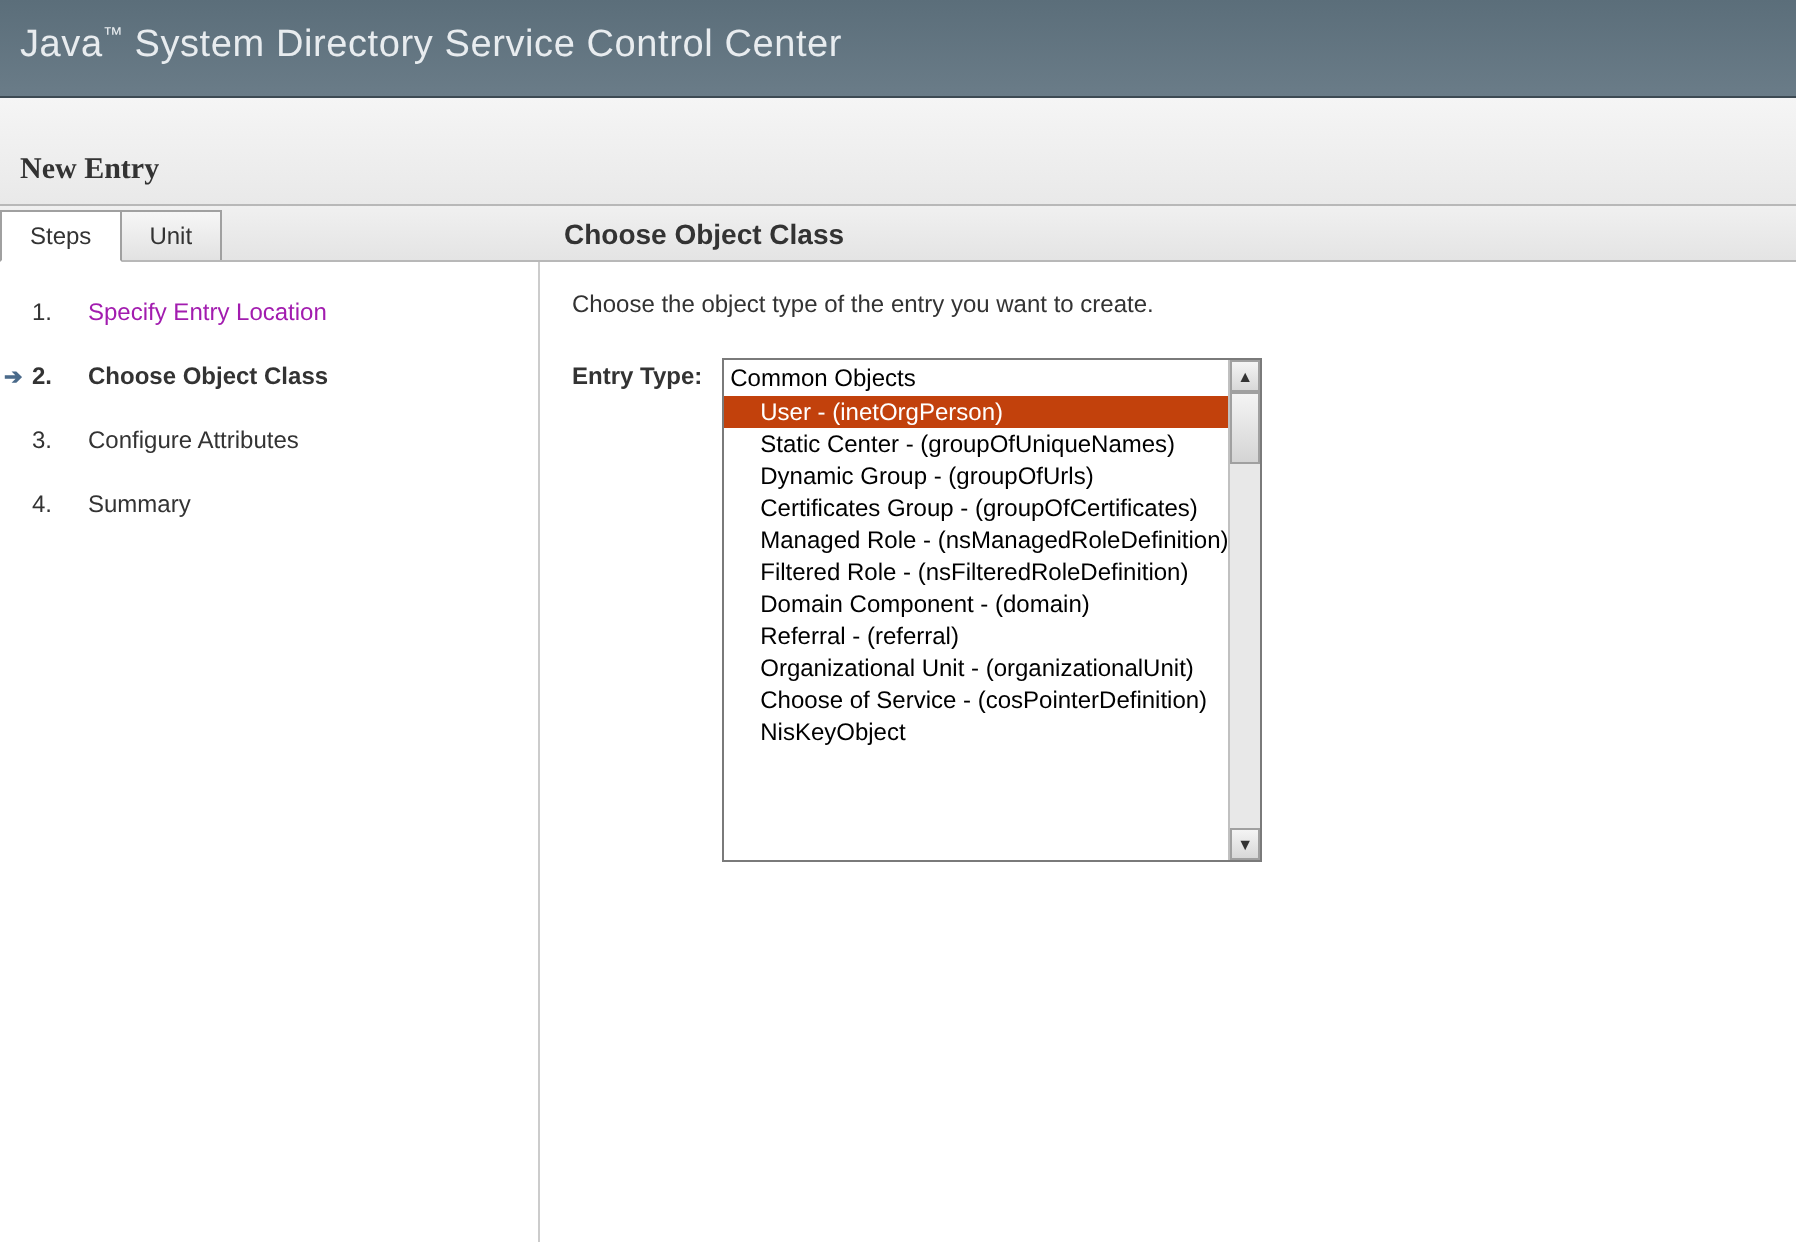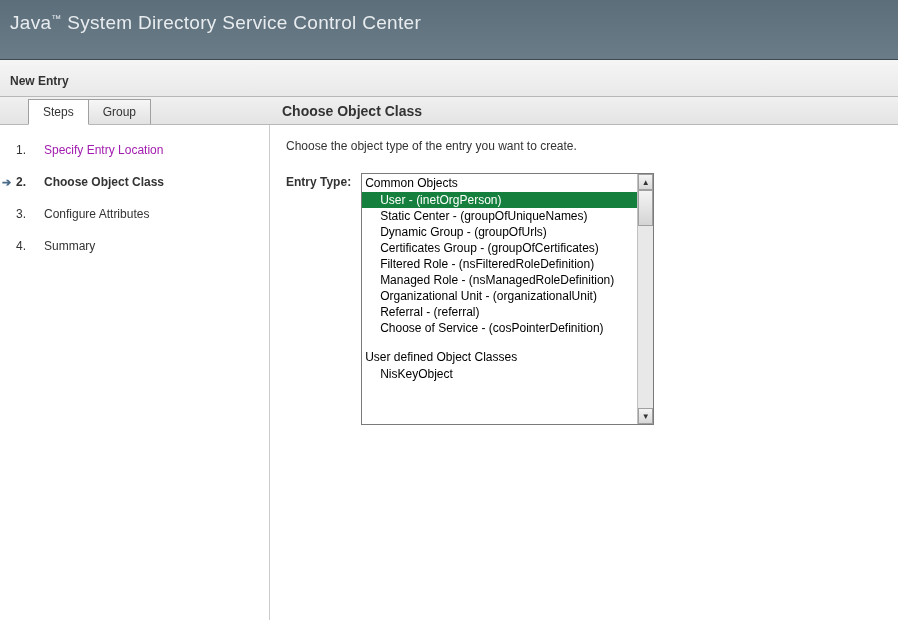--- a/index.html
+++ b/index.html
@@ -6,45 +6,46 @@
     body {
       font-family: Arial, Helvetica, sans-serif;
       font-size: 12px;
       color: #333;
       background: #fff;
       width: 898px;
     }
     .banner {
       background: linear-gradient(to bottom, #5b6e7a 0%, #6a7c88 100%);
       color: #e8ecef;
-      padding: 12px 10px 25px 10px;
+      padding: 12px 10px 14px 10px;
       font-size: 19px;
       letter-spacing: 0.3px;
       border-bottom: 1px solid #3d4a53;
     }
     .tm { font-size: 10px; vertical-align: super; }
     .subheader {
       background: linear-gradient(to bottom, #f5f5f5 0%, #e9e9e9 100%);
-      padding: 14px 10px 8px 10px;
-      font-size: 12px;
+      padding: 28px 10px 8px 10px;
+      font-size: 15px;
       font-weight: bold;
       color: #333;
       border-bottom: 1px solid #b8b8b8;
+      font-family: Liberation Serif, serif;
     }
     .subheader2 {
       background: linear-gradient(to bottom, #f0f0f0 0%, #e4e4e4 100%);
       border-bottom: 1px solid #b8b8b8;
       display: flex;
       align-items: stretch;
       height: 28px;
     }
     .tabs-wrap {
       display: flex;
       align-items: flex-end;
-      padding-left: 28px;
+      padding-left: 0;
       width: 270px;
       height: 100%;
     }
     .tab {
       border: 1px solid #a0a0a0;
       border-bottom: none;
       padding: 5px 14px 5px 14px;
       font-size: 12px;
       background: linear-gradient(to bottom, #f6f6f6 0%, #e2e2e2 100%);
       margin-right: -1px;
@@ -115,21 +116,21 @@
     }
     .field-label {
       font-size: 12px;
       font-weight: bold;
       color: #333;
       padding-top: 2px;
       white-space: nowrap;
     }
     .listbox-wrap {
       border: 1px solid #7a7a7a;
-      width: 293px;
+      width: 270px;
       height: 252px;
       overflow: hidden;
       display: flex;
       background: #fff;
     }
     .listbox-content {
       flex: 1;
       overflow: hidden;
       font-size: 12px;
       color: #000;
@@ -139,21 +140,21 @@
     .lb-header {
       padding: 1px 3px 1px 3px;
       cursor: default;
     }
     .lb-item {
       padding: 0 3px 0 18px;
       cursor: pointer;
       white-space: nowrap;
     }
     .lb-item.selected {
-      background: #15803d;
+      background: #c2410c;
       color: #fff;
     }
     .scrollbar {
       width: 16px;
       background: #e8e8e8;
       display: flex;
       flex-direction: column;
       border-left: 1px solid #c0c0c0;
     }
     .scroll-btn {
@@ -202,21 +203,21 @@
 
 <div class="banner">
   <span>Java</span><span class="tm">™</span><span> System Directory Service Control Center</span>
 </div>
 
 <div class="subheader">New Entry</div>
 
 <div class="subheader2">
   <div class="tabs-wrap">
       <div class="tab active"><span>Steps</span></div>
-      <div class="tab"><span>Group</span></div>
+      <div class="tab"><span>Unit</span></div>
     </div>
   <div class="panel-title">Choose Object Class</div>
 </div>
 
 <div class="body-area">
   <div class="steps-col">
     <div id="steps-mount">
         <div class="step-row">
           <div class="step-arrow"></div>
           <div class="step-num">1.</div>
@@ -243,26 +244,26 @@
     <div class="instr">Choose the object type of the entry you want to create.</div>
     <div class="field-row">
       <div class="field-label">Entry Type:</div>
       <div class="listbox-wrap">
         <div class="listbox-content" id="listbox-mount">
             <div class="lb-header">Common Objects</div>
             <div class="lb-item selected">User - (inetOrgPerson)</div>
             <div class="lb-item">Static Center - (groupOfUniqueNames)</div>
             <div class="lb-item">Dynamic Group - (groupOfUrls)</div>
             <div class="lb-item">Certificates Group - (groupOfCertificates)</div>
+            <div class="lb-item">Managed Role - (nsManagedRoleDefinition)</div>
             <div class="lb-item">Filtered Role - (nsFilteredRoleDefinition)</div>
-            <div class="lb-item">Managed Role - (nsManagedRoleDefinition)</div>
+            <div class="lb-item">Domain Component - (domain)</div>
+            <div class="lb-item">Referral - (referral)</div>
             <div class="lb-item">Organizational Unit - (organizationalUnit)</div>
-            <div class="lb-item">Referral - (referral)</div>
             <div class="lb-item">Choose of Service - (cosPointerDefinition)</div>
-            <div class="lb-header" style="margin-top: 12px;">User defined Object Classes</div>
             <div class="lb-item">NisKeyObject</div>
           </div>
         <div class="scrollbar">
           <div class="scroll-btn">
               <span>▲</span>
             </div>
           <div class="scroll-track">
             <div class="scroll-thumb"></div>
           </div>
           <div class="scroll-btn">

